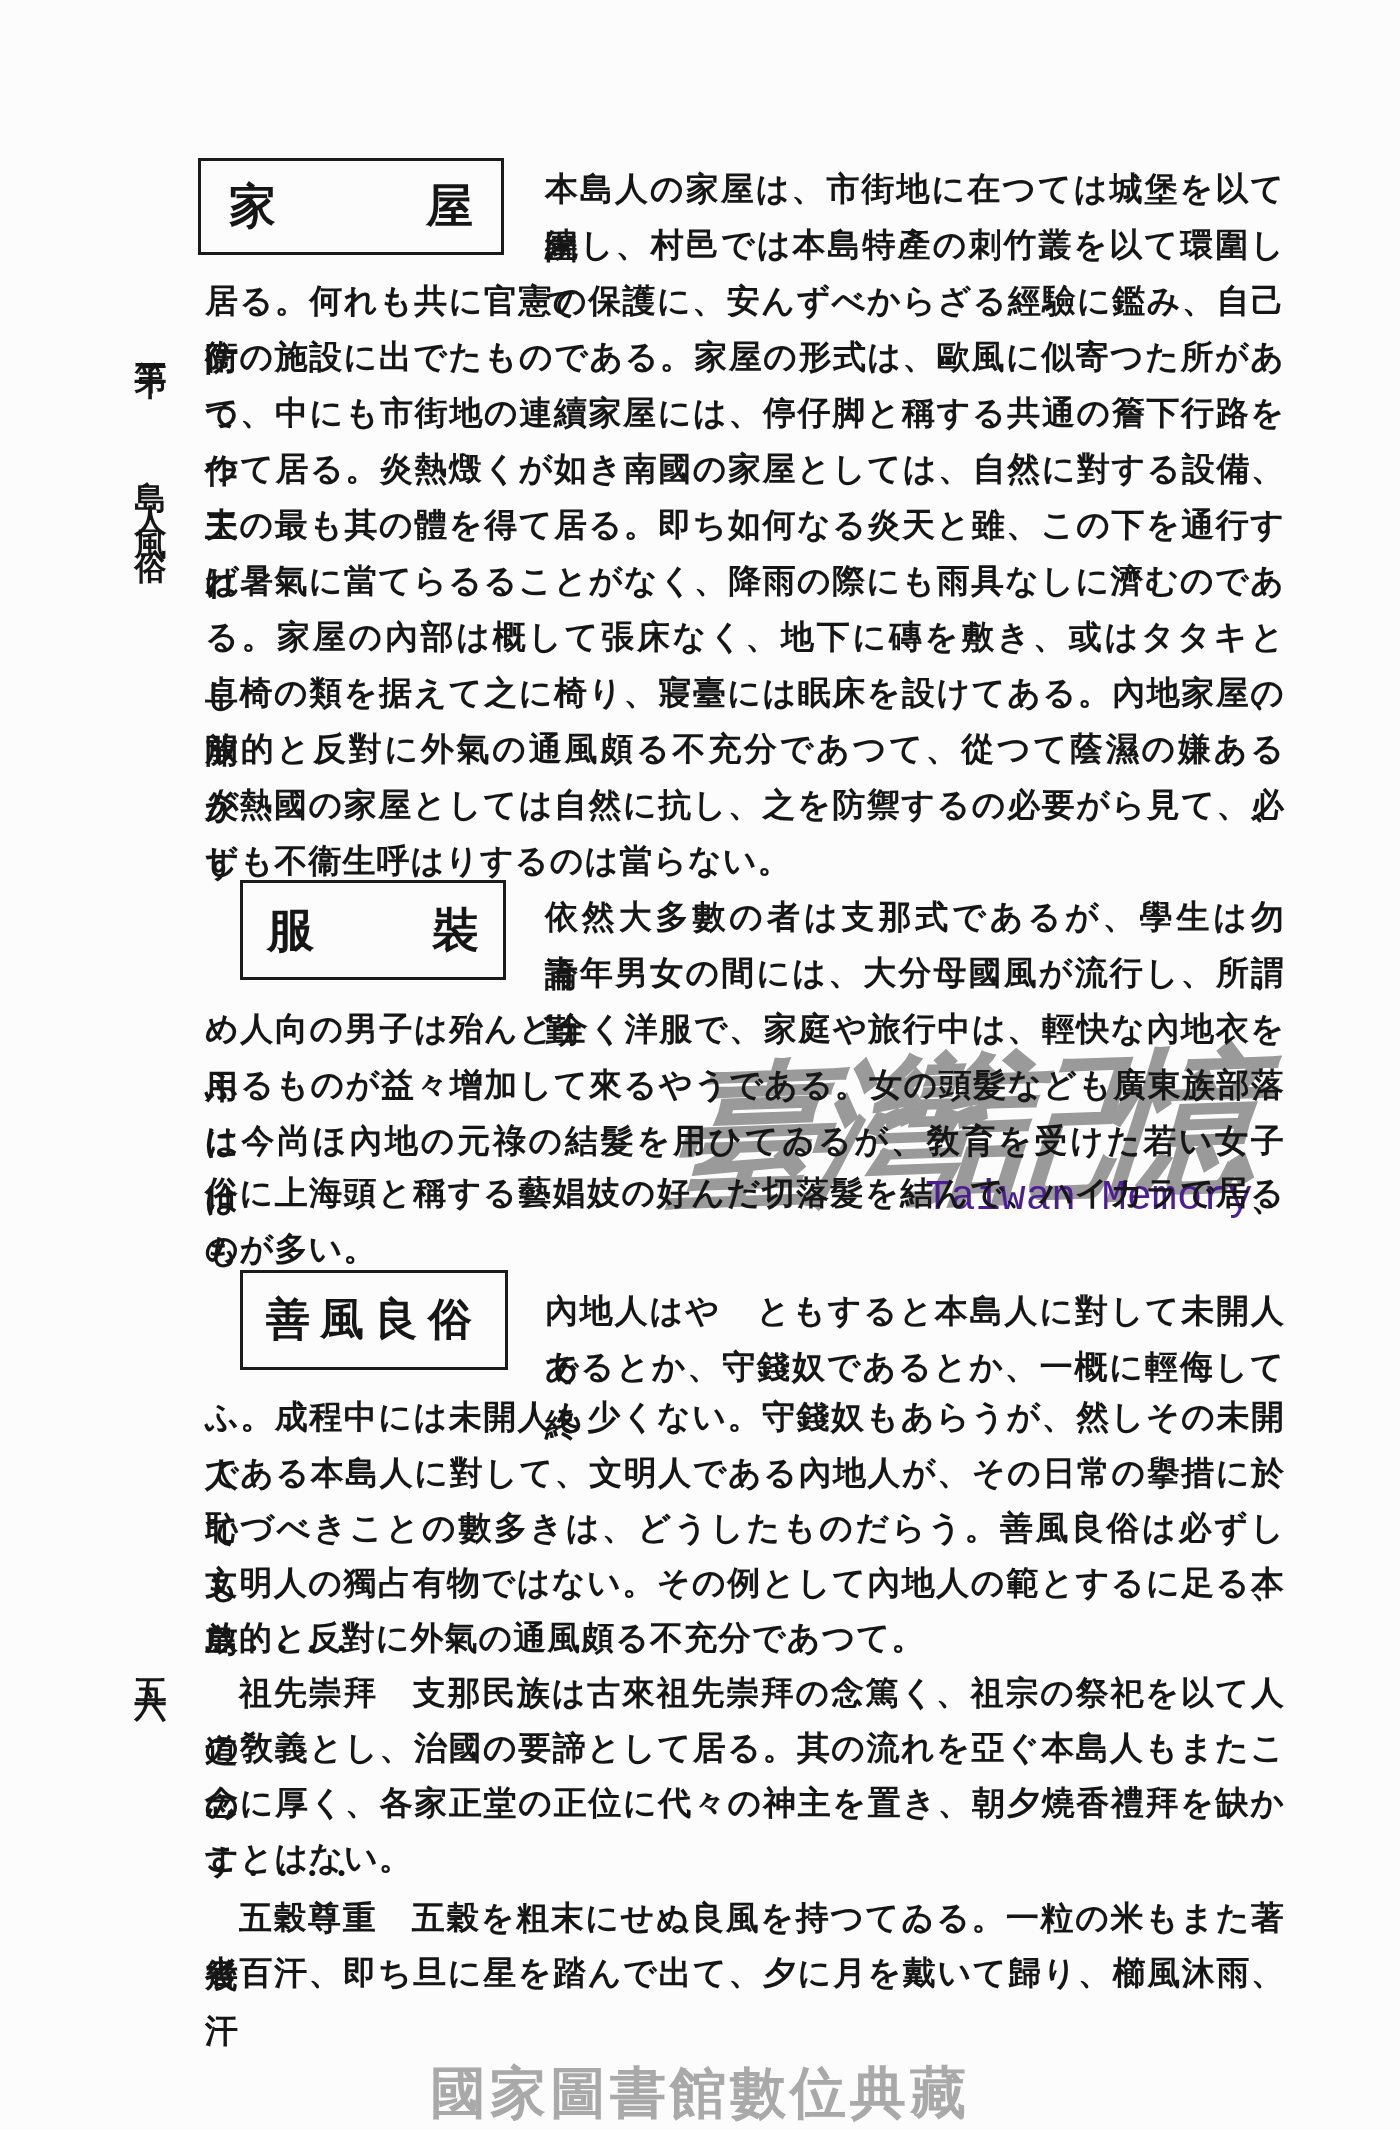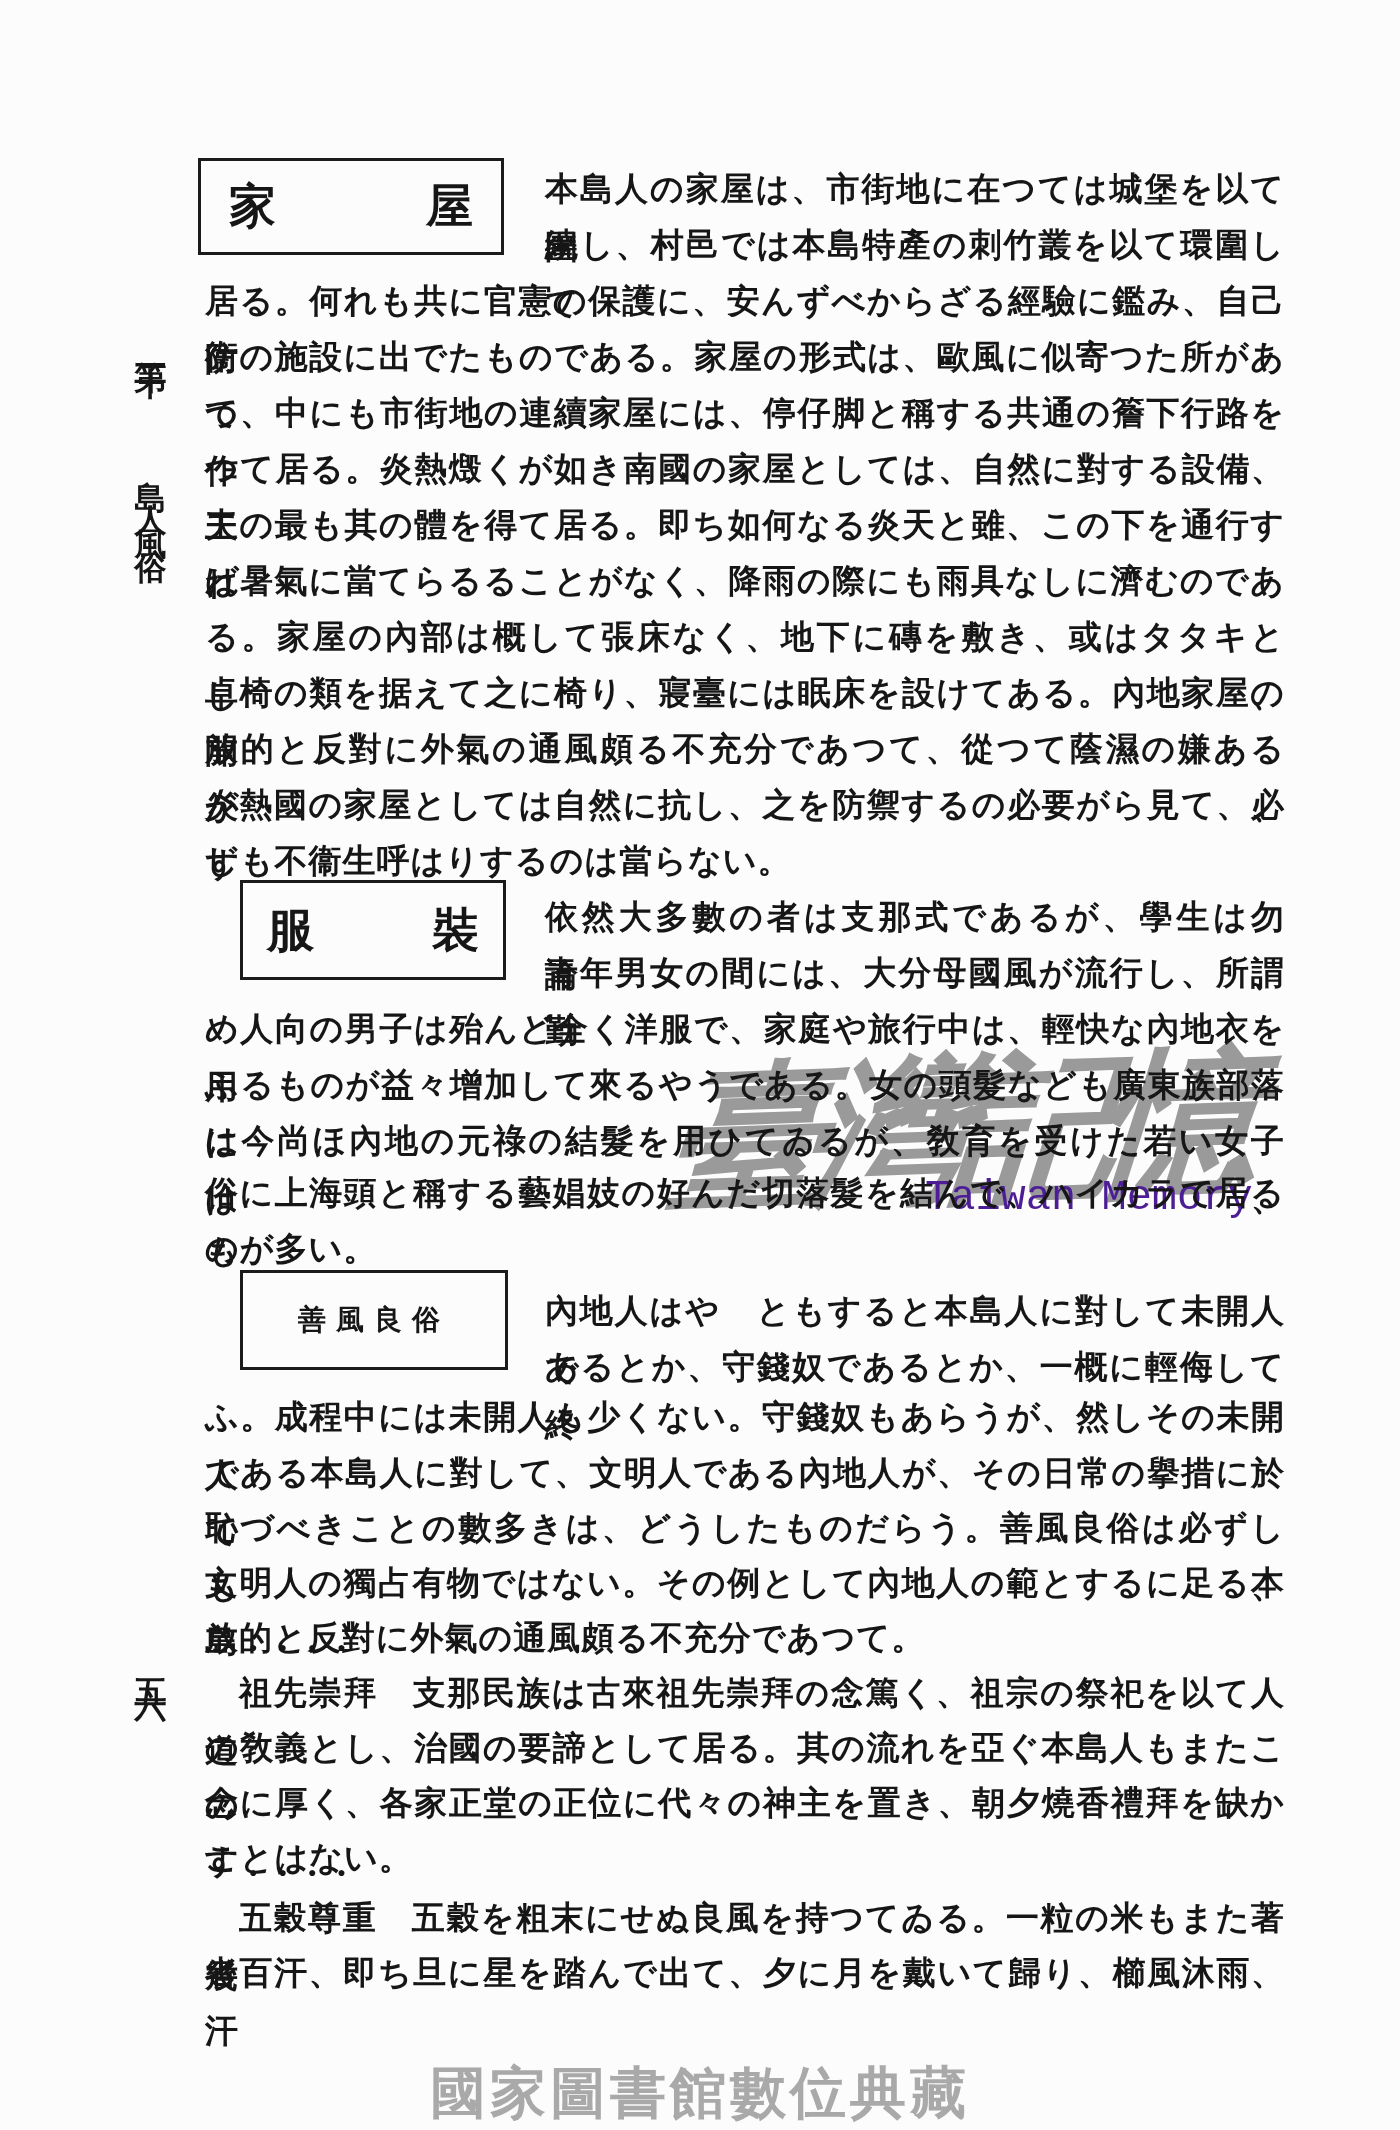--- a/index.html
+++ b/index.html
@@ -104,21 +104,21 @@
     <span class="hchar">家</span>
     <span class="hchar">屋</span>
   </div>
 
   <div class="hbox" style="left:240px;top:880px;width:266px;height:100px;padding:0 24px;">
     <span class="hchar">服</span>
     <span class="hchar">裝</span>
   </div>
 
   <div class="hbox" style="left:240px;top:1270px;width:268px;height:100px;padding:0 12px;justify-content:center;">
-    <span class="hchar" style="font-size:28px;letter-spacing:10px;text-align:center;">善風良俗</span>
+    <span class="hchar" style="font-size:44px;letter-spacing:10px;text-align:center;">善風良俗</span>
   </div>
 
   <div class="ln beside" style="top:160px;">本島人の家屋は、市街地に在つては城堡を以て圍</div>
   <div class="ln beside" style="top:216px;">繞し、村邑では本島特產の刺竹叢を以て環圍して</div>
   <div class="ln full" style="top:272px;">居る。何れも共に官憲の保護に、安んずべからざる經驗に鑑み、自己防</div>
   <div class="ln full" style="top:328px;">衞の施設に出でたものである。家屋の形式は、歐風に似寄つた所があつ</div>
   <div class="ln full" style="top:384px;">て、中にも市街地の連續家屋には、停仔脚と稱する共通の簷下行路を作</div>
   <div class="ln full" style="top:440px;">つて居る。炎熱燬くが如き南國の家屋としては、自然に對する設備、工</div>
   <div class="ln full" style="top:496px;">夫の最も其の體を得て居る。即ち如何なる炎天と雖、この下を通行すれ</div>
   <div class="ln full" style="top:552px;">ば暑氣に當てらるることがなく、降雨の際にも雨具なしに濟むのであ</div>

